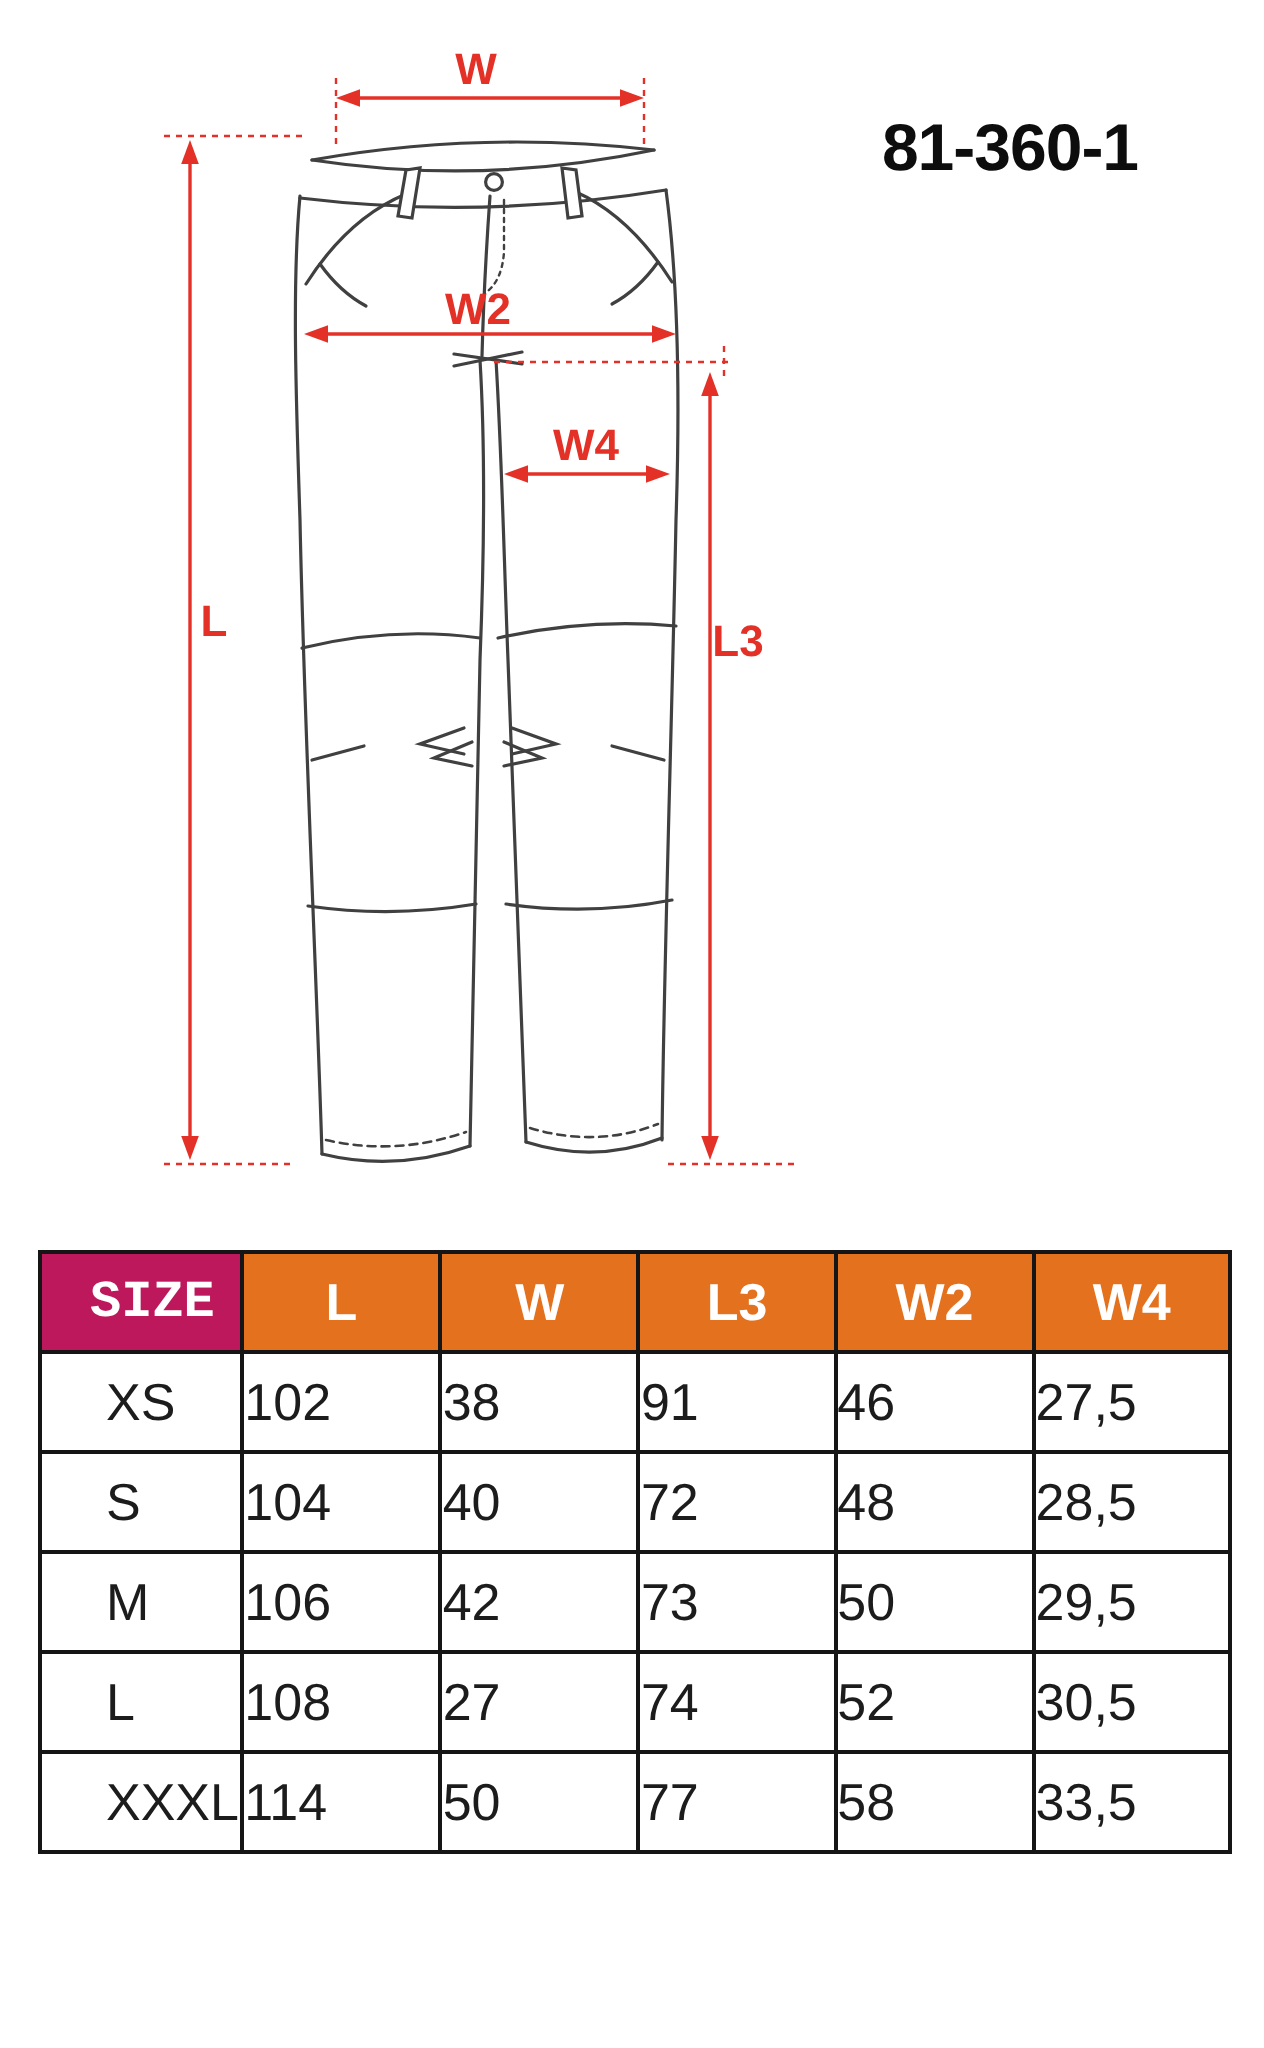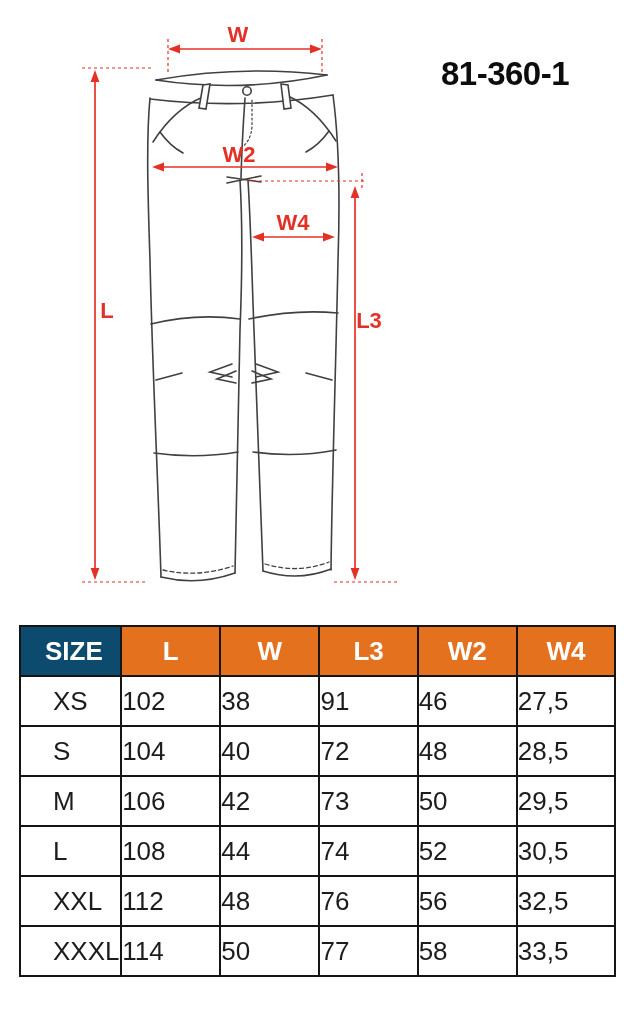--- a/index.html
+++ b/index.html
@@ -130,21 +130,21 @@
   <colgroup>
     <col style="width:101px">
       <col style="width:99px">
       <col style="width:99px">
     <col style="width:98px">
       <col style="width:99px">
       <col style="width:98px">
   </colgroup>
   <thead>
     <tr>
-      <th class="size-col hdr" style="background: #0c4a6e;">SIZE</th>
+      <th class="size-col hdr" style="background: #be185d; font-family: Liberation Mono, monospace;">SIZE</th>
       <th class="hdr" style="background: rgb(228, 113, 29);">L</th>
       <th class="hdr" style="background: rgb(228, 113, 29);">W</th>
       <th class="hdr" style="background: rgb(228, 113, 29);">L3</th>
       <th class="hdr" style="background: rgb(228, 113, 29);">W2</th>
       <th class="hdr" style="background: rgb(228, 113, 29);">W4</th>
     </tr>
   </thead>
   <tbody>
     <tr>
       <td class="size-col">XS</td>
@@ -166,32 +166,24 @@
       <td class="size-col">M</td>
       <td>106</td>
       <td>42</td>
       <td>73</td>
       <td>50</td>
       <td>29,5</td>
     </tr>
     <tr>
       <td class="size-col">L</td>
       <td>108</td>
-      <td>44</td>
+      <td>27</td>
       <td>74</td>
       <td>52</td>
       <td>30,5</td>
-    </tr>
-    <tr>
-      <td class="size-col">XXL</td>
-      <td>112</td>
-      <td>48</td>
-      <td>76</td>
-      <td>56</td>
-      <td>32,5</td>
     </tr>
     <tr>
       <td class="size-col">XXXL</td>
       <td>114</td>
       <td>50</td>
       <td>77</td>
       <td>58</td>
       <td>33,5</td>
     </tr>
   </tbody>

